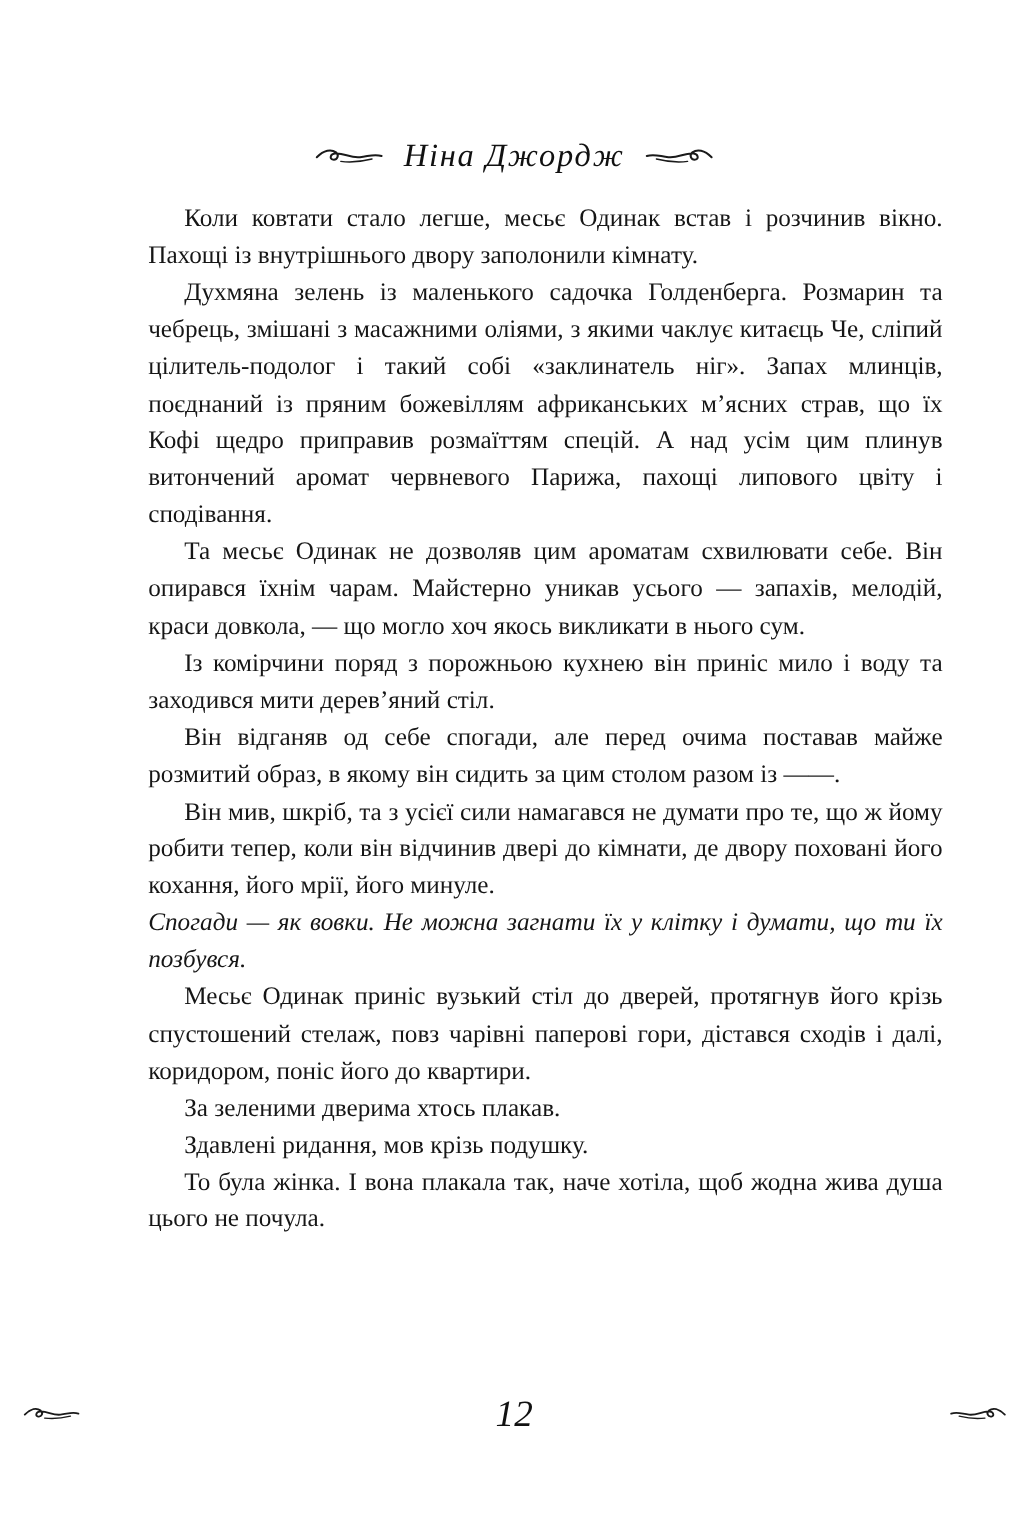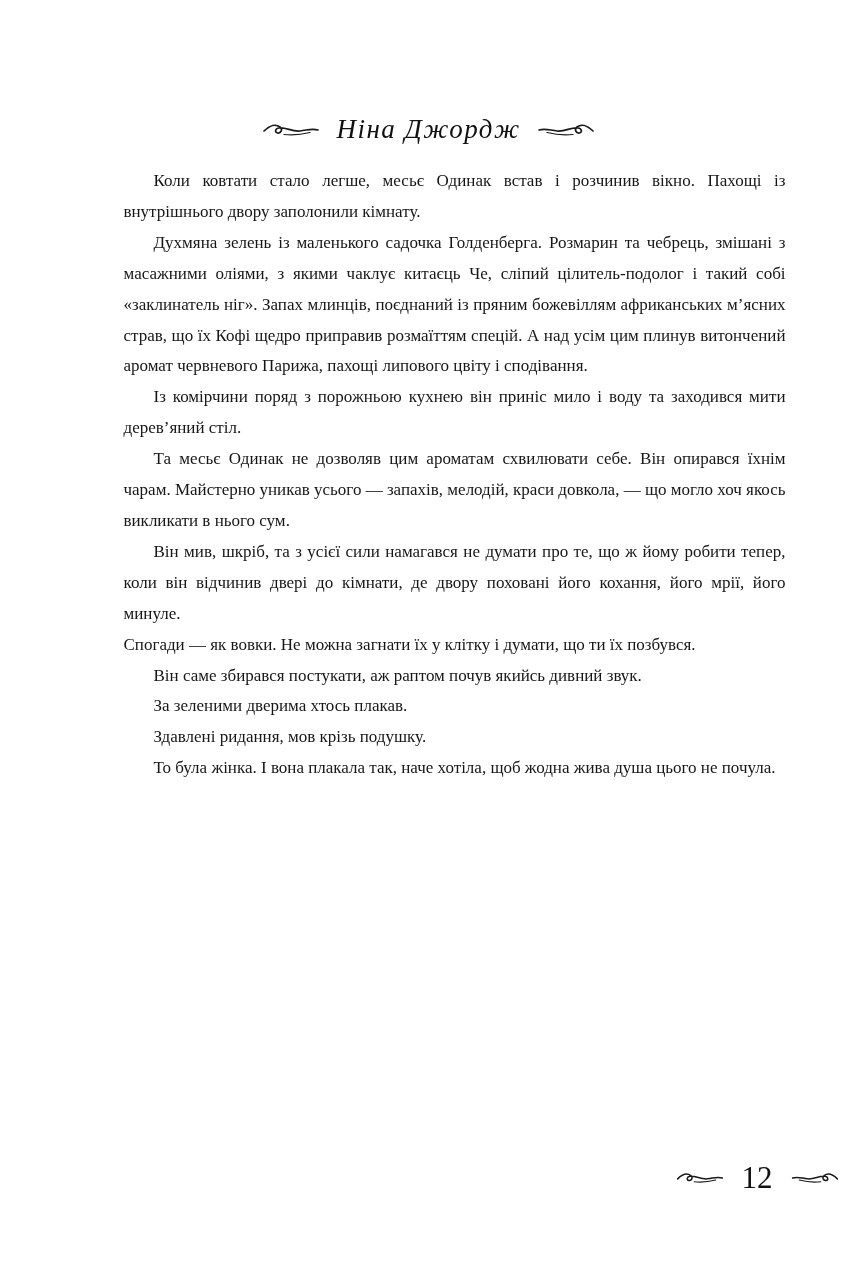--- a/index.html
+++ b/index.html
@@ -32,35 +32,36 @@
     white-space: nowrap;
   }
   .flourish { display: inline-flex; align-items: center; }
   .flourish svg { display: block; }
   .flourish.mirror svg { transform: scaleX(-1); }
   .body-text {
     position: absolute;
     top: 150px;
     left: 105px;
     width: 662px;
-    font-size: 17px;
+    font-size: 21px;
     line-height: 30.9px;
     text-align: justify;
   }
   .para { text-indent: 30px; }
-  .para.italic { text-indent: 0; }
+  .para.italic { font-style: italic; text-indent: 0; }
   .footer {
     position: absolute;
     top: 1146px;
     left: 0;
     width: 100%;
     display: flex;
-    justify-content: flex-end;
+    justify-content: space-between;
     align-items: center;
     gap: 18px;
+    font-style: italic;
   }
   .page-number {
     font-size: 31px;
     color: #111;
     line-height: 1;
   }
 </style>
 </head>
 <body>
 
@@ -78,25 +79,26 @@
       <svg width="58" height="18" viewBox="0 0 58 18" fill="none" xmlns="http://www.w3.org/2000/svg">
         <path d="M2 10 C8 4 14 3 18 6 C21 8.5 19 12.5 15.5 12 C12.5 11.5 13 7.5 17 7 C24 6 30 11 38 10 C46 9 50 7 56 9" stroke="#1a1a1a" stroke-width="1.7" stroke-linecap="round"></path>
         <path d="M22 13.5 C30 14.5 40 13.5 48 11.5" stroke="#1a1a1a" stroke-width="1.2" stroke-linecap="round"></path>
       </svg>
     </span>
   </div>
 
   <div class="body-text">
       <p class="para">Коли ковтати стало легше, месьє Одинак встав і розчинив вікно. Пахощі із внутрішнього двору заполонили кімнату.</p>
       <p class="para">Духмяна зелень із маленького садочка Голденберга. Розмарин та чебрець, змішані з масажними оліями, з якими чаклує китаєць Че, сліпий цілитель-подолог і такий собі «заклинатель ніг». Запах млинців, поєднаний із пряним божевіллям африканських м’ясних страв, що їх Кофі щедро приправив розмаїттям спецій. А над усім цим плинув витончений аромат червневого Парижа, пахощі липового цвіту і сподівання.</p>
+      <p class="para">Та месьє Одинак не дозволяв цим ароматам схвилювати себе. Він опирався їхнім чарам. Майстерно уникав усього — запахів, мелодій, краси довкола, — що могло хоч якось викликати в нього сум.</p>
       <p class="para">Із комірчини поряд з порожньою кухнею він приніс мило і воду та заходився мити дерев’яний стіл.</p>
-      <p class="para">Та месьє Одинак не дозволяв цим ароматам схвилювати себе. Він опирався їхнім чарам. Майстерно уникав усього — запахів, мелодій, краси довкола, — що могло хоч якось викликати в нього сум.</p>
+      <p class="para">Він відганяв од себе спогади, але перед очима поставав майже розмитий образ, в якому він сидить за цим столом разом із ——.</p>
       <p class="para">Він мив, шкріб, та з усієї сили намагався не думати про те, що ж йому робити тепер, коли він відчинив двері до кімнати, де двору поховані його кохання, його мрії, його минуле.</p>
       <p class="para italic">Спогади — як вовки. Не можна загнати їх у клітку і думати, що ти їх позбувся.</p>
-      <p class="para">Він саме збирався постукати, аж раптом почув якийсь дивний звук.</p>
+      <p class="para">Месьє Одинак приніс вузький стіл до дверей, протягнув його крізь спустошений стелаж, повз чарівні паперові гори, дістався сходів і далі, коридором, поніс його до квартири.</p>
       <p class="para">За зеленими дверима хтось плакав.</p>
       <p class="para">Здавлені ридання, мов крізь подушку.</p>
       <p class="para">То була жінка. І вона плакала так, наче хотіла, щоб жодна жива душа цього не почула.</p>
     </div>
 
   <div class="footer">
     <span class="flourish">
       <svg width="48" height="16" viewBox="0 0 58 18" fill="none" xmlns="http://www.w3.org/2000/svg">
         <path d="M2 10 C8 4 14 3 18 6 C21 8.5 19 12.5 15.5 12 C12.5 11.5 13 7.5 17 7 C24 6 30 11 38 10 C46 9 50 7 56 9" stroke="#1a1a1a" stroke-width="1.9" stroke-linecap="round"></path>
         <path d="M22 13.5 C30 14.5 40 13.5 48 11.5" stroke="#1a1a1a" stroke-width="1.3" stroke-linecap="round"></path>

